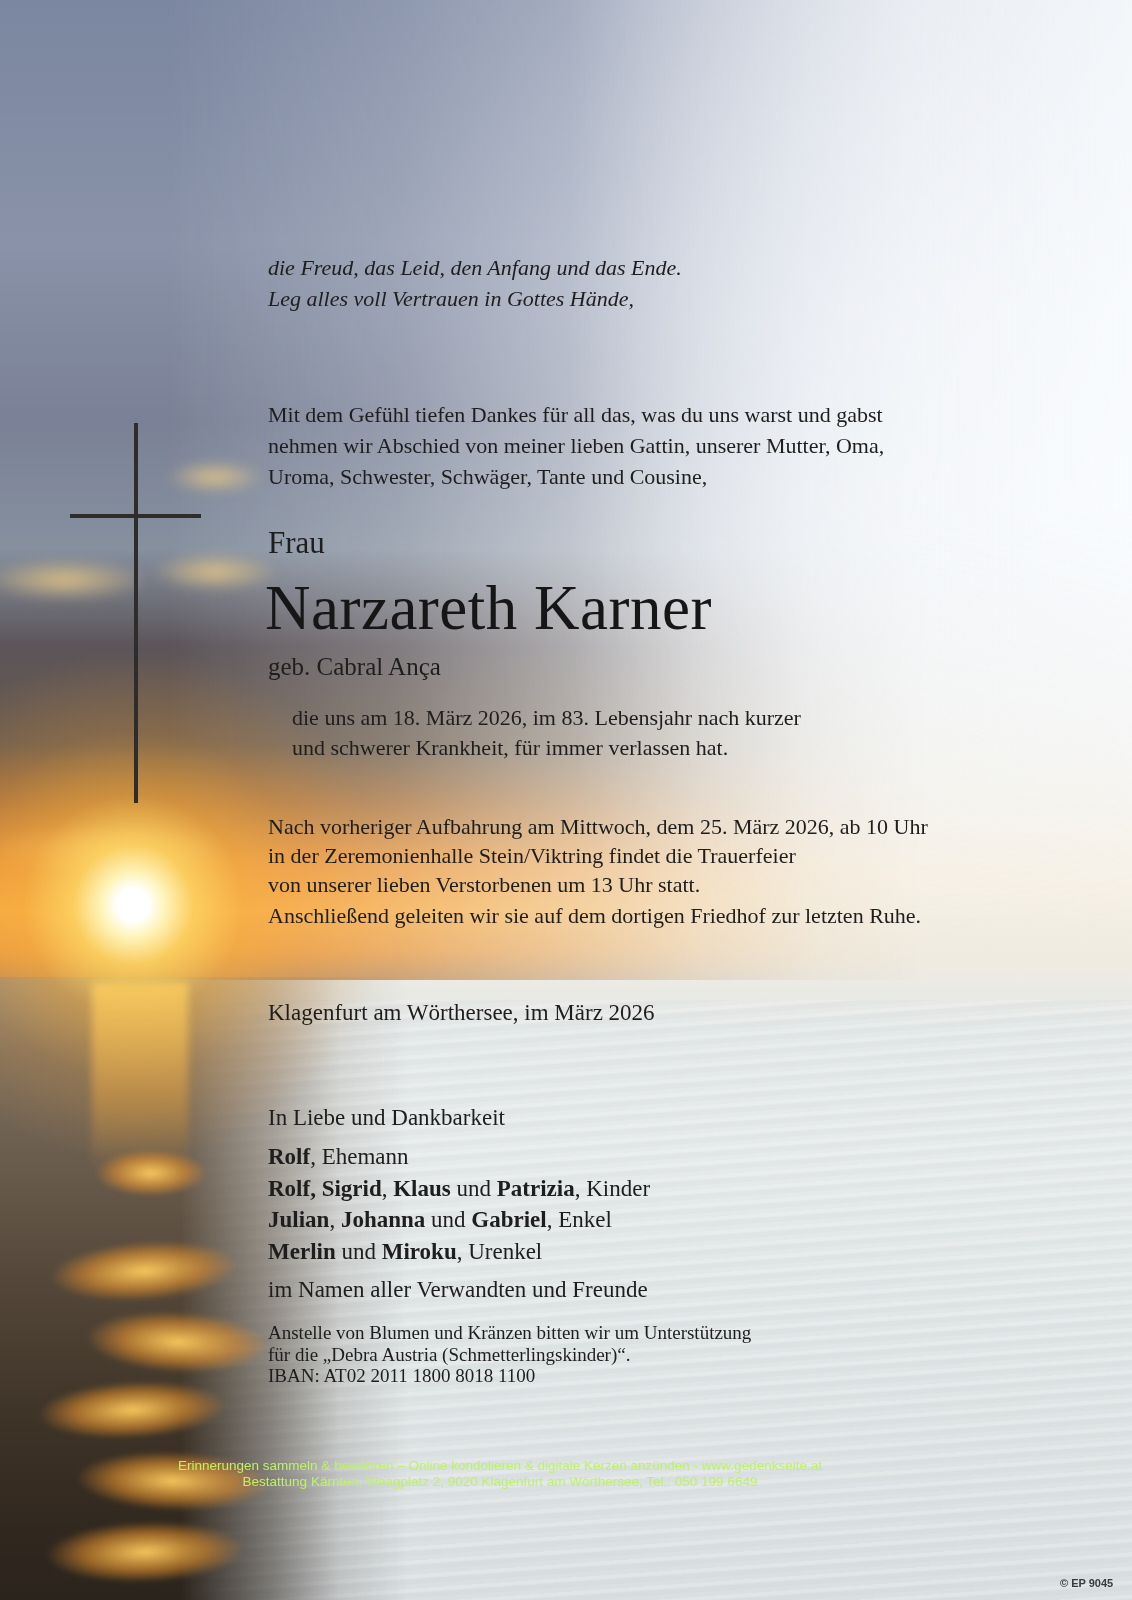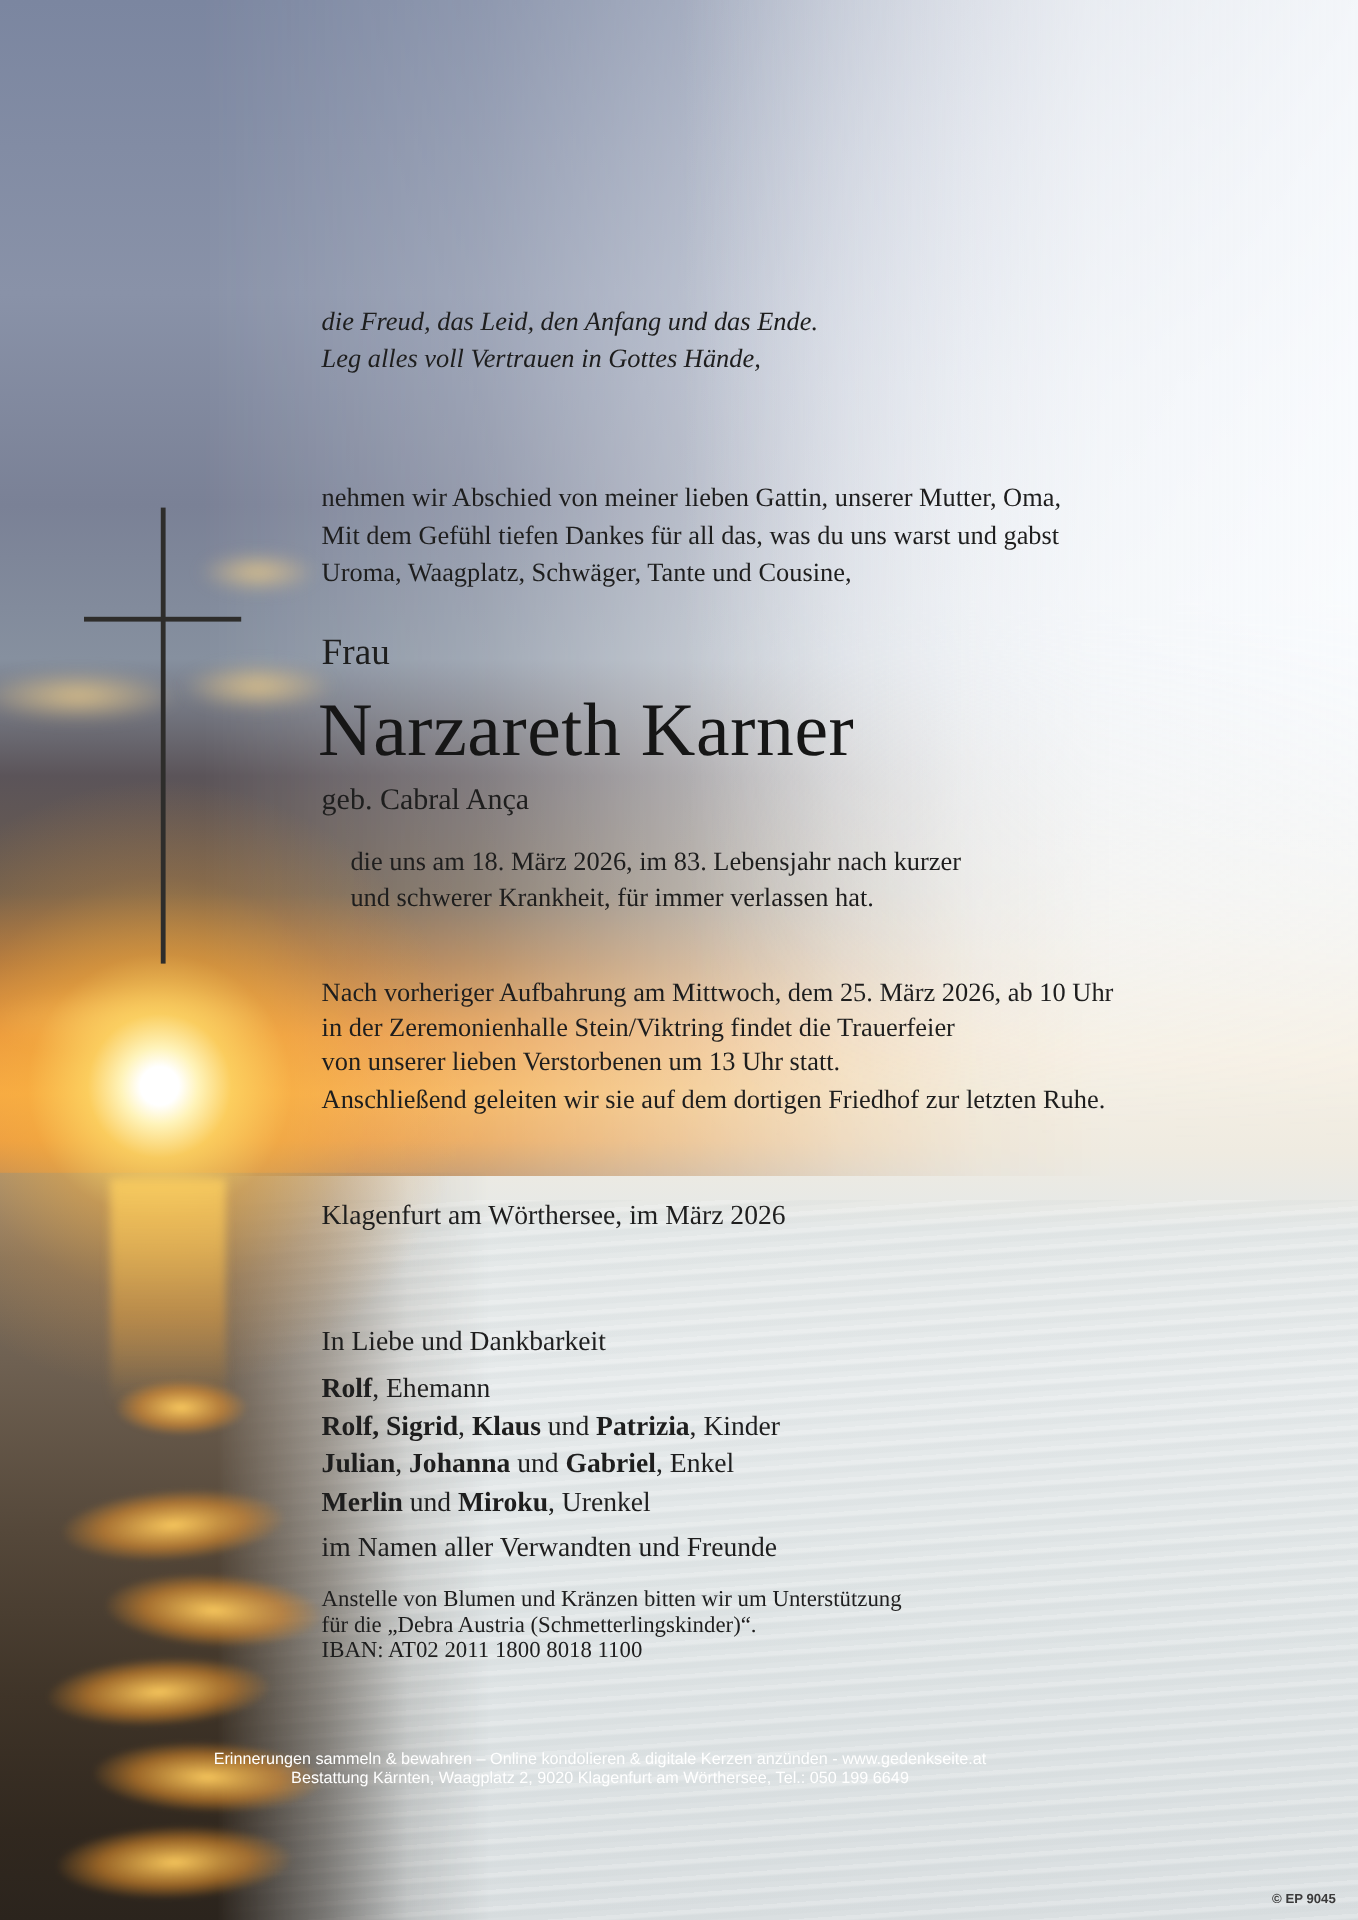--- a/index.html
+++ b/index.html
@@ -121,21 +121,21 @@
   .t-funeral2{top:901px;}
   .t-placedate{top:998px;font-size:23px;}
   .t-closing{top:1103px;font-size:23px;}
   .t-family{top:1141px;font-size:23px;line-height:31.5px;}
   .t-family .fb{font-weight:bold;}
   .t-familyclosing{top:1275px;font-size:23px;}
   .t-donation{top:1322px;font-size:19px;line-height:21.5px;}
   .t-footer{
     position:absolute;left:0;top:1458px;width:1000px;
     font-family:"Liberation Sans","DejaVu Sans",sans-serif;
-    font-size:13.5px;line-height:16px;color:#ffffff;text-align:center;
+    font-size:13.5px;line-height:16px;color:#bef264;text-align:center;
   }
   .t-copyright{
     position:absolute;left:1060px;top:1577px;
     font-family:"Liberation Sans","DejaVu Sans",sans-serif;
     font-size:11px;color:#3a3a3a;font-weight:bold;
   }
 </style>
 </head>
 <body>
 
@@ -165,23 +165,23 @@
     <div class="cross-v"></div>
     <div class="cross-h"></div>
   </div>
 
   <div class="txt t-verse">
       <div>die Freud, das Leid, den Anfang und das Ende.</div>
       <div>Leg alles voll Vertrauen in Gottes Hände,</div>
     </div>
 
   <div class="txt t-intro">
+      <div>Mit dem Gefühl tiefen Dankes für all das, was du uns warst und gabst</div>
       <div>nehmen wir Abschied von meiner lieben Gattin, unserer Mutter, Oma,</div>
-      <div>Mit dem Gefühl tiefen Dankes für all das, was du uns warst und gabst</div>
-      <div>Uroma, Waagplatz, Schwäger, Tante und Cousine,</div>
+      <div>Uroma, Schwester, Schwäger, Tante und Cousine,</div>
     </div>
 
   <div class="txt t-salutation">Frau</div>
 
   <div class="txt t-name">Narzareth Karner</div>
 
   <div class="txt t-birthname">geb. Cabral Ança</div>
 
   <div class="txt t-death">
       <div>die uns am 18. März 2026, im 83. Lebensjahr nach kurzer</div>

